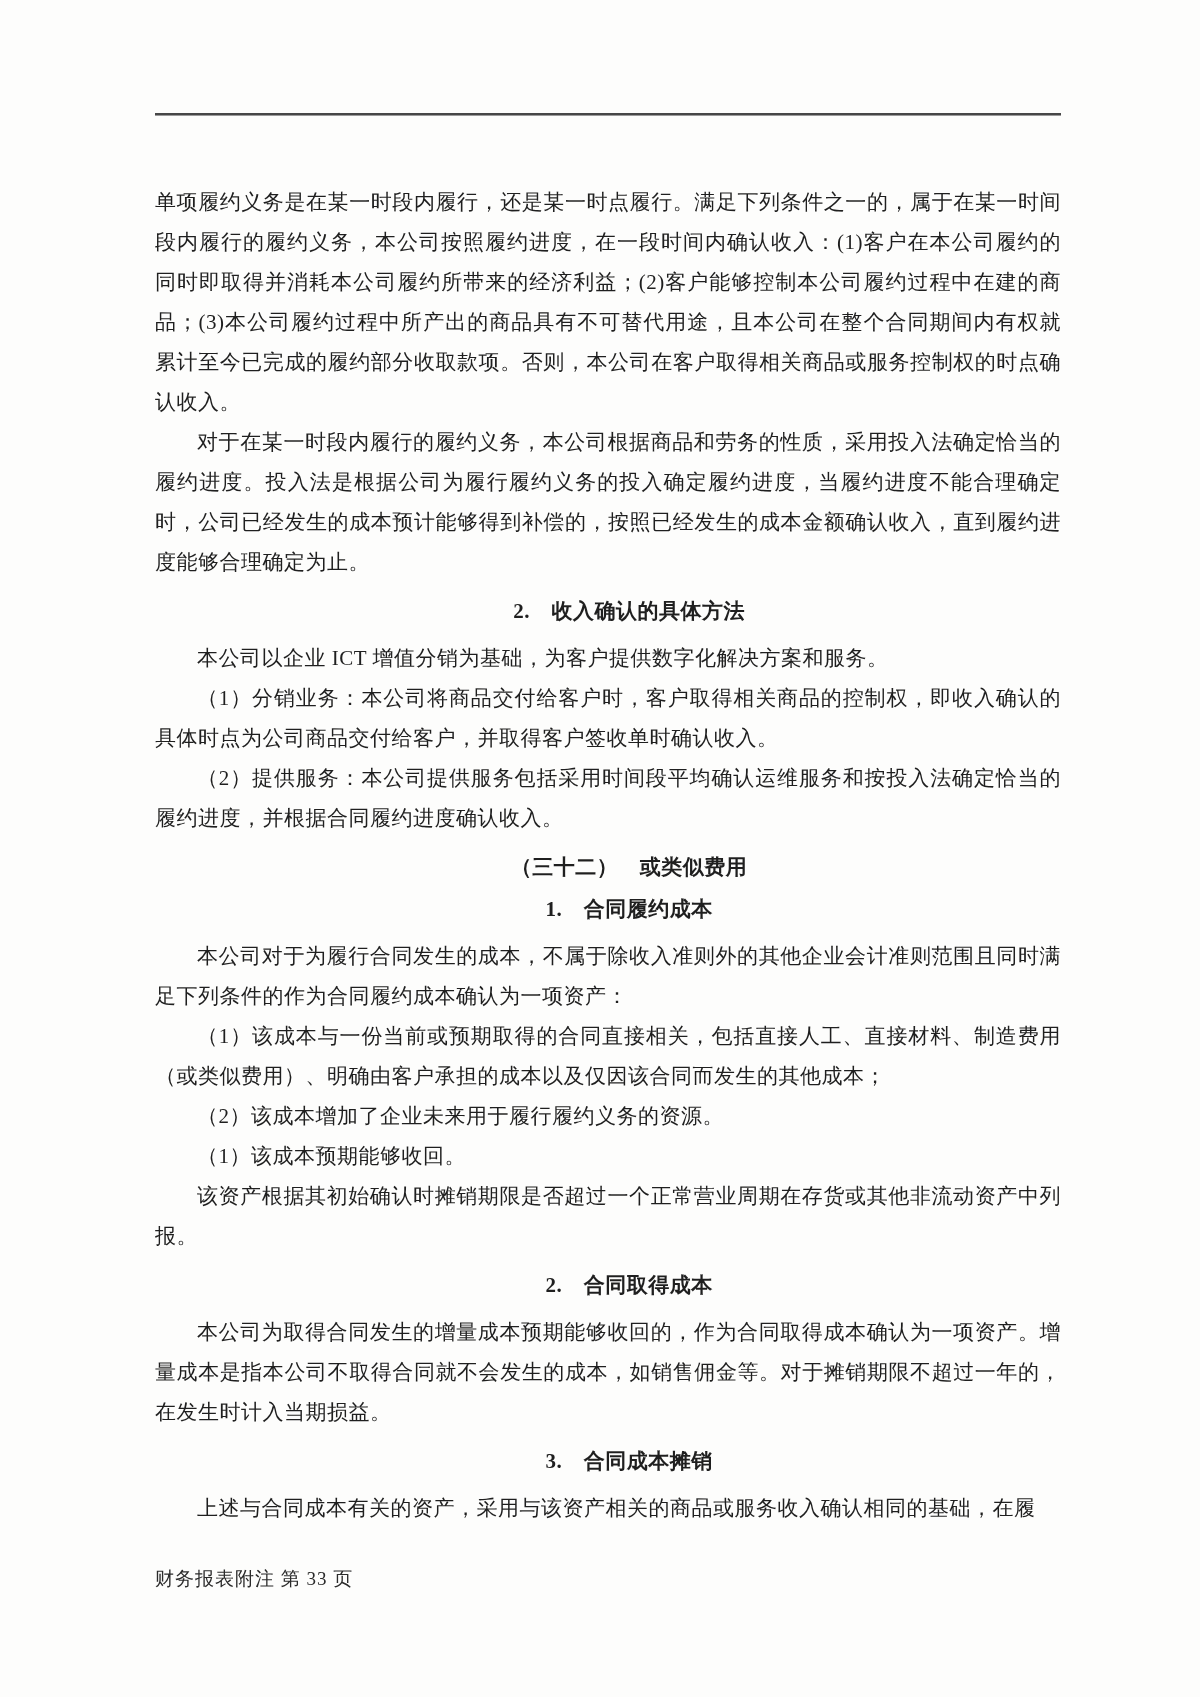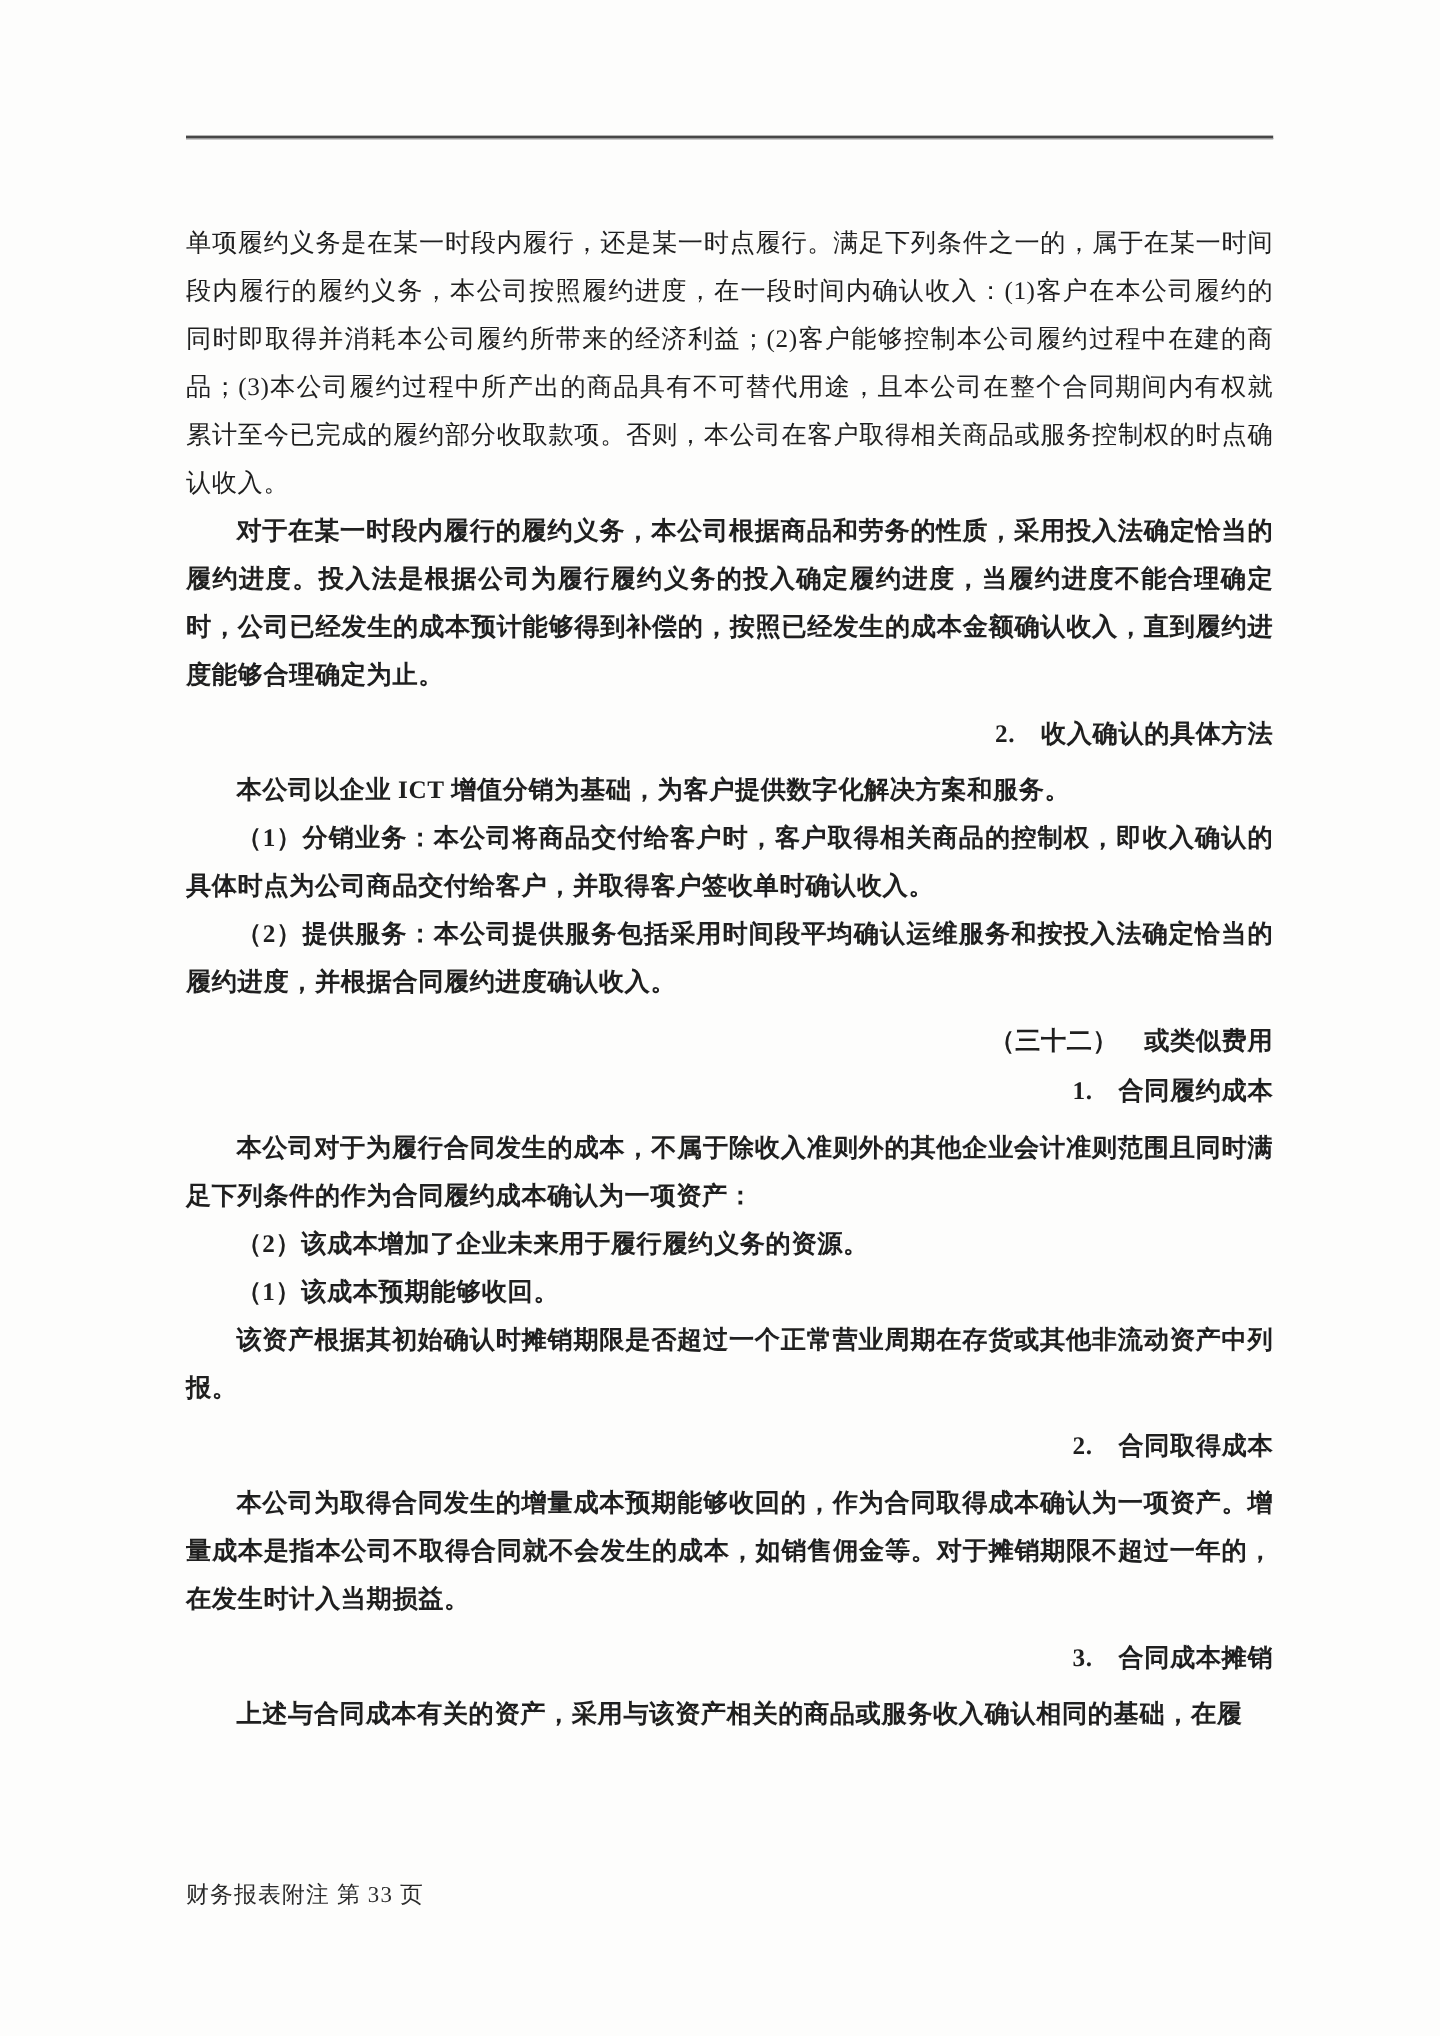--- a/index.html
+++ b/index.html
@@ -34,27 +34,26 @@
     font-size: 21px;
     line-height: 40px;
     text-align: justify;
     letter-spacing: 0.5px;
   }
   .para {
     margin: 0;
   }
   .para.indent {
     text-indent: 42px;
-    font-weight: bold;
   }
   .heading {
     font-weight: 700;
     margin: 9px 0 7px;
     padding-left: 42px;
-    text-align: right;
+    text-align: center;
   }
   .heading + .heading {
     margin-top: -5px;
   }
   .footer {
     position: absolute;
     left: 155px;
     top: 1566px;
     width: 906px;
     text-align: left;
@@ -71,20 +70,21 @@
   <div class="content" id="content">
       <div class="para">单项履约义务是在某一时段内履行，还是某一时点履行。满足下列条件之一的，属于在某一时间段内履行的履约义务，本公司按照履约进度，在一段时间内确认收入：(1)客户在本公司履约的同时即取得并消耗本公司履约所带来的经济利益；(2)客户能够控制本公司履约过程中在建的商品；(3)本公司履约过程中所产出的商品具有不可替代用途，且本公司在整个合同期间内有权就累计至今已完成的履约部分收取款项。否则，本公司在客户取得相关商品或服务控制权的时点确认收入。</div>
       <div class="para indent">对于在某一时段内履行的履约义务，本公司根据商品和劳务的性质，采用投入法确定恰当的履约进度。投入法是根据公司为履行履约义务的投入确定履约进度，当履约进度不能合理确定时，公司已经发生的成本预计能够得到补偿的，按照已经发生的成本金额确认收入，直到履约进度能够合理确定为止。</div>
       <div class="heading">2.　收入确认的具体方法</div>
       <div class="para indent">本公司以企业 ICT 增值分销为基础，为客户提供数字化解决方案和服务。</div>
       <div class="para indent">（1）分销业务：本公司将商品交付给客户时，客户取得相关商品的控制权，即收入确认的具体时点为公司商品交付给客户，并取得客户签收单时确认收入。</div>
       <div class="para indent">（2）提供服务：本公司提供服务包括采用时间段平均确认运维服务和按投入法确定恰当的履约进度，并根据合同履约进度确认收入。</div>
       <div class="heading">（三十二）　或类似费用</div>
       <div class="heading">1.　合同履约成本</div>
       <div class="para indent">本公司对于为履行合同发生的成本，不属于除收入准则外的其他企业会计准则范围且同时满足下列条件的作为合同履约成本确认为一项资产：</div>
+      <div class="para indent">（1）该成本与一份当前或预期取得的合同直接相关，包括直接人工、直接材料、制造费用（或类似费用）、明确由客户承担的成本以及仅因该合同而发生的其他成本；</div>
       <div class="para indent">（2）该成本增加了企业未来用于履行履约义务的资源。</div>
       <div class="para indent">（1）该成本预期能够收回。</div>
       <div class="para indent">该资产根据其初始确认时摊销期限是否超过一个正常营业周期在存货或其他非流动资产中列报。</div>
       <div class="heading">2.　合同取得成本</div>
       <div class="para indent">本公司为取得合同发生的增量成本预期能够收回的，作为合同取得成本确认为一项资产。增量成本是指本公司不取得合同就不会发生的成本，如销售佣金等。对于摊销期限不超过一年的，在发生时计入当期损益。</div>
       <div class="heading">3.　合同成本摊销</div>
       <div class="para indent">上述与合同成本有关的资产，采用与该资产相关的商品或服务收入确认相同的基础，在履</div>
     </div>
   <div class="footer">
     <span>财务报表附注 第 33 页</span>

